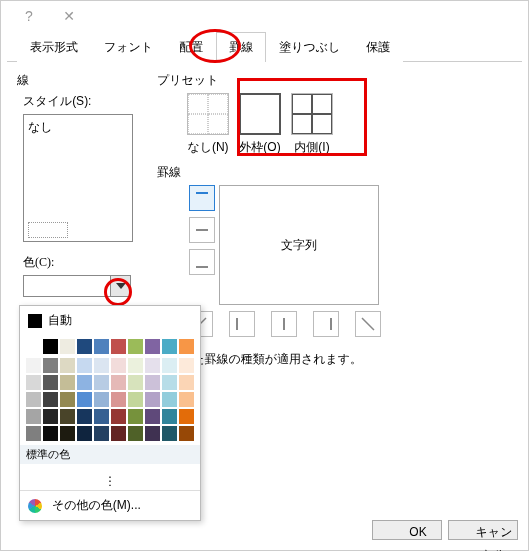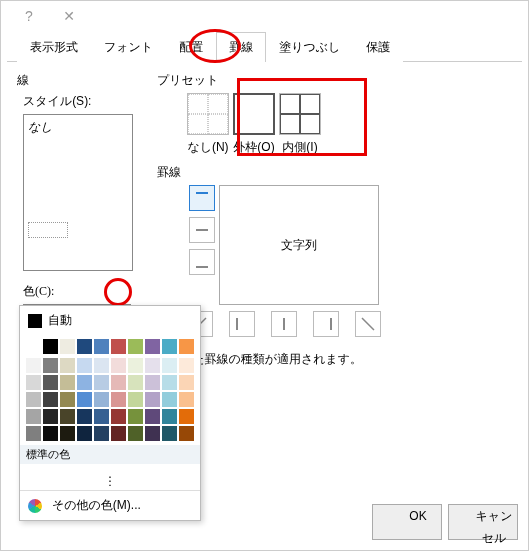--- a/index.html
+++ b/index.html
@@ -9,44 +9,44 @@
 .titlebar .title { flex: 1; font-size: 12px; }
 .titlebar .btn { width: 40px; text-align: center; color: #999; font-size: 14px; }
 .tabs { display: flex; border-bottom: 1px solid #ccc; padding-left: 10px; margin: 0 6px; }
 .tab { padding: 6px 12px; border: 1px solid transparent; border-bottom: none; background: #fff; cursor: pointer; position: relative; top: 1px; }
 .tab.active { border-color: #ccc; background: #fff; }
 .content { padding: 10px 16px; position: relative; }
 .row { display: flex; }
 .col-left { width: 130px; }
 .col-right { flex: 1; padding-left: 10px; }
 .group-label { margin-bottom: 4px; }
-.style-box { width: 110px; height: 157px; border: 1px solid #888; padding: 4px; background: #fff; font-style: italic; }
+.style-box { width: 110px; height: 128px; border: 1px solid #888; padding: 4px; background: #fff; }
 .style-none { margin-bottom: 8px; }
 .style-sample { width: 40px; height: 16px; border: 1px dotted #999; margin-top: 86px; }
 .color-label { margin-top: 12px; font-family: Liberation Serif, serif; }
 .color-row { display: flex; align-items: stretch; margin-top: 4px; }
 .color-field { width: 88px; height: 22px; border: 1px solid #888; background: #fff; }
 .color-dd { width: 20px; height: 22px; border: 1px solid #888; border-left: none; background: #e6e6e6; display: flex; align-items: center; justify-content: center; }
-.preset-row { display: flex; gap: 4px; padding-left: 30px; }
+.preset-row { display: flex; gap: 10px; padding-left: 30px; }
 .preset-item { text-align: center; }
 .preset-icon { width: 42px; height: 42px; border: 1px solid #bbb; margin: 0 auto 4px; display: flex; flex-wrap: wrap; }
 .preset-icon .q { width: 50%; height: 50%; border: 1px dotted #ccc; }
 .preset-icon.outline .q { border: none; }
 .preset-icon.outline { border: 2px solid #555; }
 .preset-icon.inside .q { border: 1px solid #555; }
 .keisen { margin-top: 8px; }
 .keisen-body { display: flex; gap: 0; margin-top: 4px; padding-left: 32px; }
 .side-btns { display: flex; flex-direction: column; gap: 6px; }
 .bbtn { width: 26px; height: 26px; border: 1px solid #bbb; background: #fff; display:flex; align-items:center; justify-content:center; }
 .bbtn.active { border: 1px solid #2a7fd4; background:#e6f2fb; }
 .preview { width: 160px; height: 120px; border: 1px solid #aaa; display: flex; align-items: center; justify-content: center; margin-left:4px;}
 .bottom-btns { display: flex; gap: 16px; margin-top: 6px; padding-left: 30px; }
 .msg { margin-top: 14px; margin-left: -100px;}
 .footer { position: absolute; bottom: 10px; right: 10px; display: flex; gap: 6px; }
-.button { width: 70px; height: 36px; border: 1px solid #aaa; background: #eee; text-align: center; line-height: 22px; padding-left: 22px; }
+.button { width: 70px; height: 20px; border: 1px solid #aaa; background: #eee; text-align: center; line-height: 22px; padding-left: 22px; }
 .circle { position: absolute; border: 3px solid #e60000; border-radius: 50%; pointer-events:none; }
 .rect { position: absolute; border: 3px solid #e60000; pointer-events:none; }
 
 .picker { position: absolute; left: 18px; top: 304px; width: 182px; background: #fff; border: 1px solid #bbb; box-shadow: 2px 2px 6px rgba(0,0,0,.2); z-index: 10; }
 .picker .auto { display: flex; align-items: center; gap: 6px; padding: 6px 8px; }
 .picker .auto .sw { width: 14px; height: 14px; background: #000; }
 .picker .section-label { padding: 2px 6px; background:#eef3f7; font-size:11px; }
 .grid { display: grid; grid-template-columns: repeat(10, 15px); gap: 2px; padding: 4px 6px; }
 .grid .c { width: 15px; height: 15px; }
 .grid2 { display: grid; grid-template-columns: repeat(10, 15px); gap: 2px; padding: 4px 6px; }

